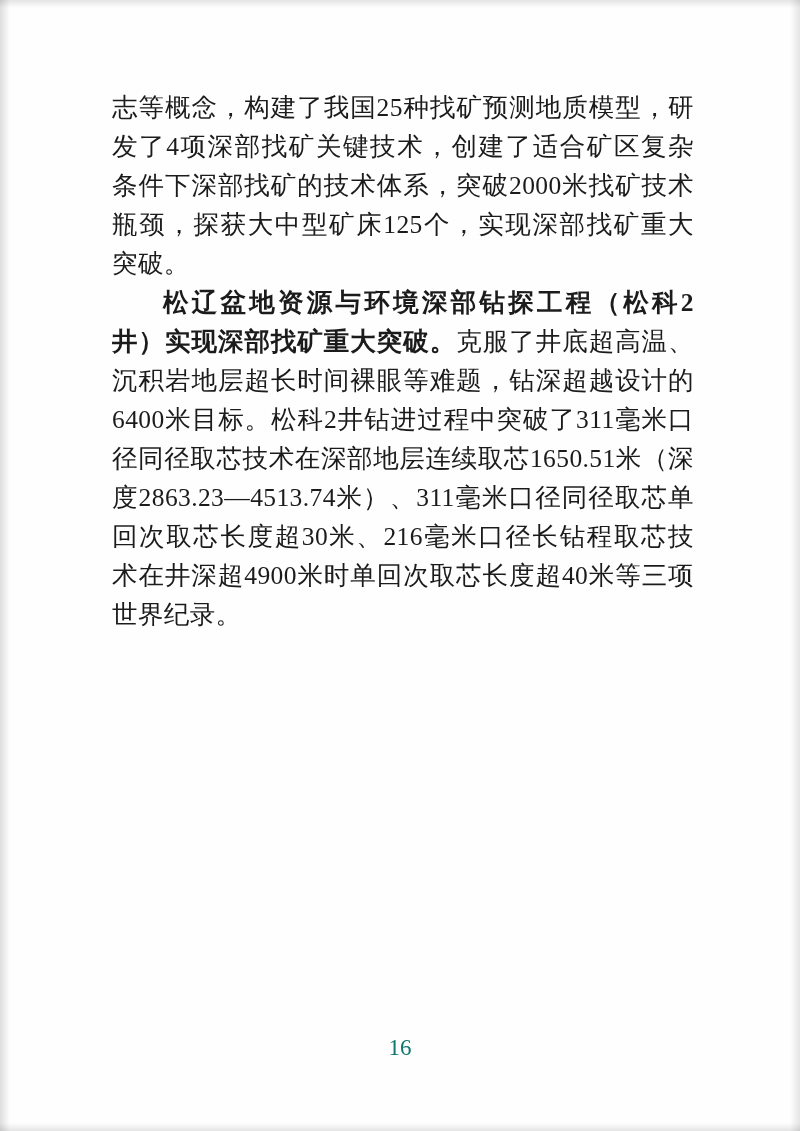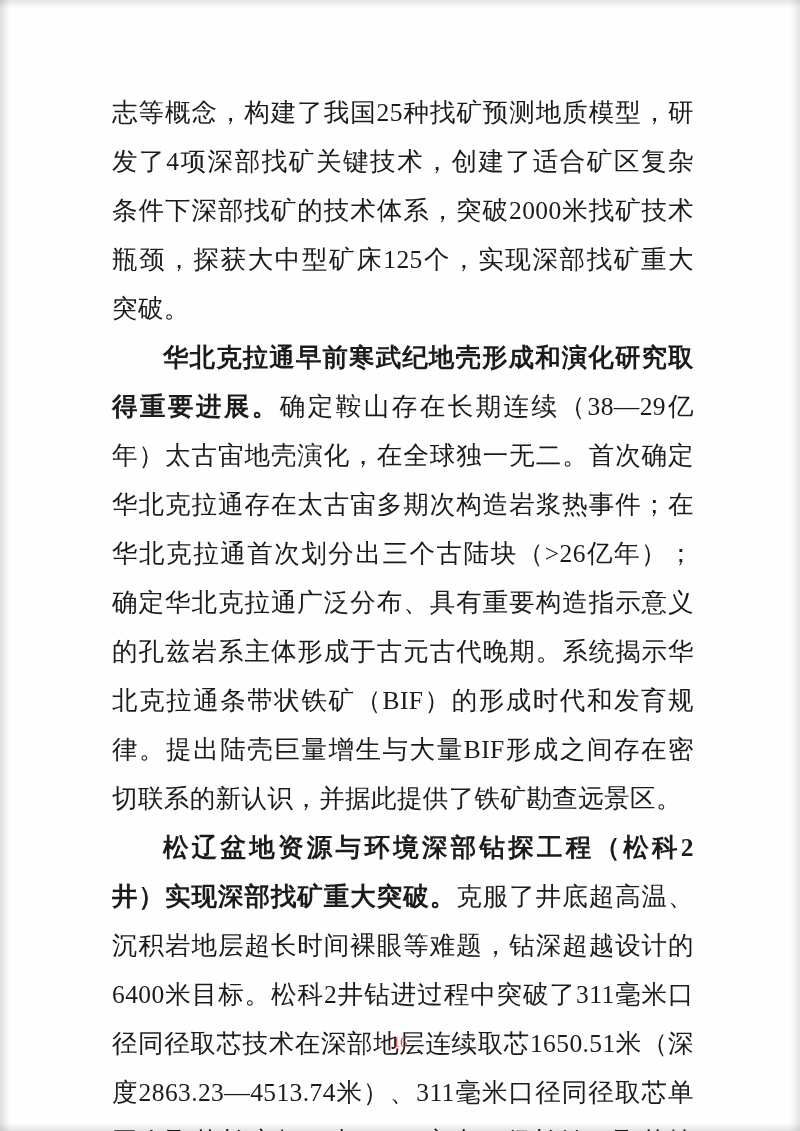--- a/index.html
+++ b/index.html
@@ -20,21 +20,21 @@
   }
   .page-inner {
     position: absolute;
     left: 112px;
     top: 88px;
     width: 582px;
   }
   .para {
     margin: 0 0 0 0;
     font-size: 25.5px;
-    line-height: 49px;
+    line-height: 39px;
     color: #1b1b1b;
     text-align: justify;
     text-justify: inter-ideograph;
     letter-spacing: 0.4px;
     font-family: "Liberation Serif", "DejaVu Serif", serif;
   }
   .para + .para {
     margin-top: 0px;
   }
   .indent {
@@ -42,22 +42,22 @@
   }
   .lead {
     font-weight: bold;
   }
   .page-number {
     position: absolute;
     left: 0;
     right: 0;
     top: 1035px;
     text-align: center;
-    font-size: 14px;
-    color: #ef4444;
+    font-size: 23px;
+    color: #0f766e;
     font-family: "Liberation Serif", "DejaVu Serif", serif;
   }
   .edge-shadow-left {
     position: absolute;
     left: 0;
     top: 0;
     width: 10px;
     height: 1131px;
     background: linear-gradient(to right, rgba(0,0,0,0.13), rgba(0,0,0,0));
     pointer-events: none;
@@ -98,23 +98,20 @@
   <div class="edge-shadow-right"></div>
   <div class="edge-shadow-top"></div>
   <div class="edge-shadow-bottom"></div>
 
   <div class="page-inner">
 
     <p class="para">
       <span>志等概念，构建了我国25种找矿预测地质模型，研发了4项深部找矿关键技术，创建了适合矿区复杂条件下深部找矿的技术体系，突破2000米找矿技术瓶颈，探获大中型矿床125个，实现深部找矿重大突破。</span>
     </p>
 
-    <p class="para indent">
-      <span class="lead">华北克拉通早前寒武纪地壳形成和演化研究取得重要进展。</span><span>确定鞍山存在长期连续（38—29亿年）太古宙地壳演化，在全球独一无二。首次确定华北克拉通存在太古宙多期次构造岩浆热事件；在华北克拉通首次划分出三个古陆块（&gt;26亿年）；确定华北克拉通广泛分布、具有重要构造指示意义的孔兹岩系主体形成于古元古代晚期。系统揭示华北克拉通条带状铁矿（BIF）的形成时代和发育规律。提出陆壳巨量增生与大量BIF形成之间存在密切联系的新认识，并据此提供了铁矿勘查远景区。</span>
-    </p>
 
     <p class="para indent">
       <span class="lead">松辽盆地资源与环境深部钻探工程（松科2井）实现深部找矿重大突破。</span><span>克服了井底超高温、沉积岩地层超长时间裸眼等难题，钻深超越设计的6400米目标。松科2井钻进过程中突破了311毫米口径同径取芯技术在深部地层连续取芯1650.51米（深度2863.23—4513.74米）、311毫米口径同径取芯单回次取芯长度超30米、216毫米口径长钻程取芯技术在井深超4900米时单回次取芯长度超40米等三项世界纪录。</span>
     </p>
 
   </div>
 
   <div class="page-number">16</div>
 </div>
 

